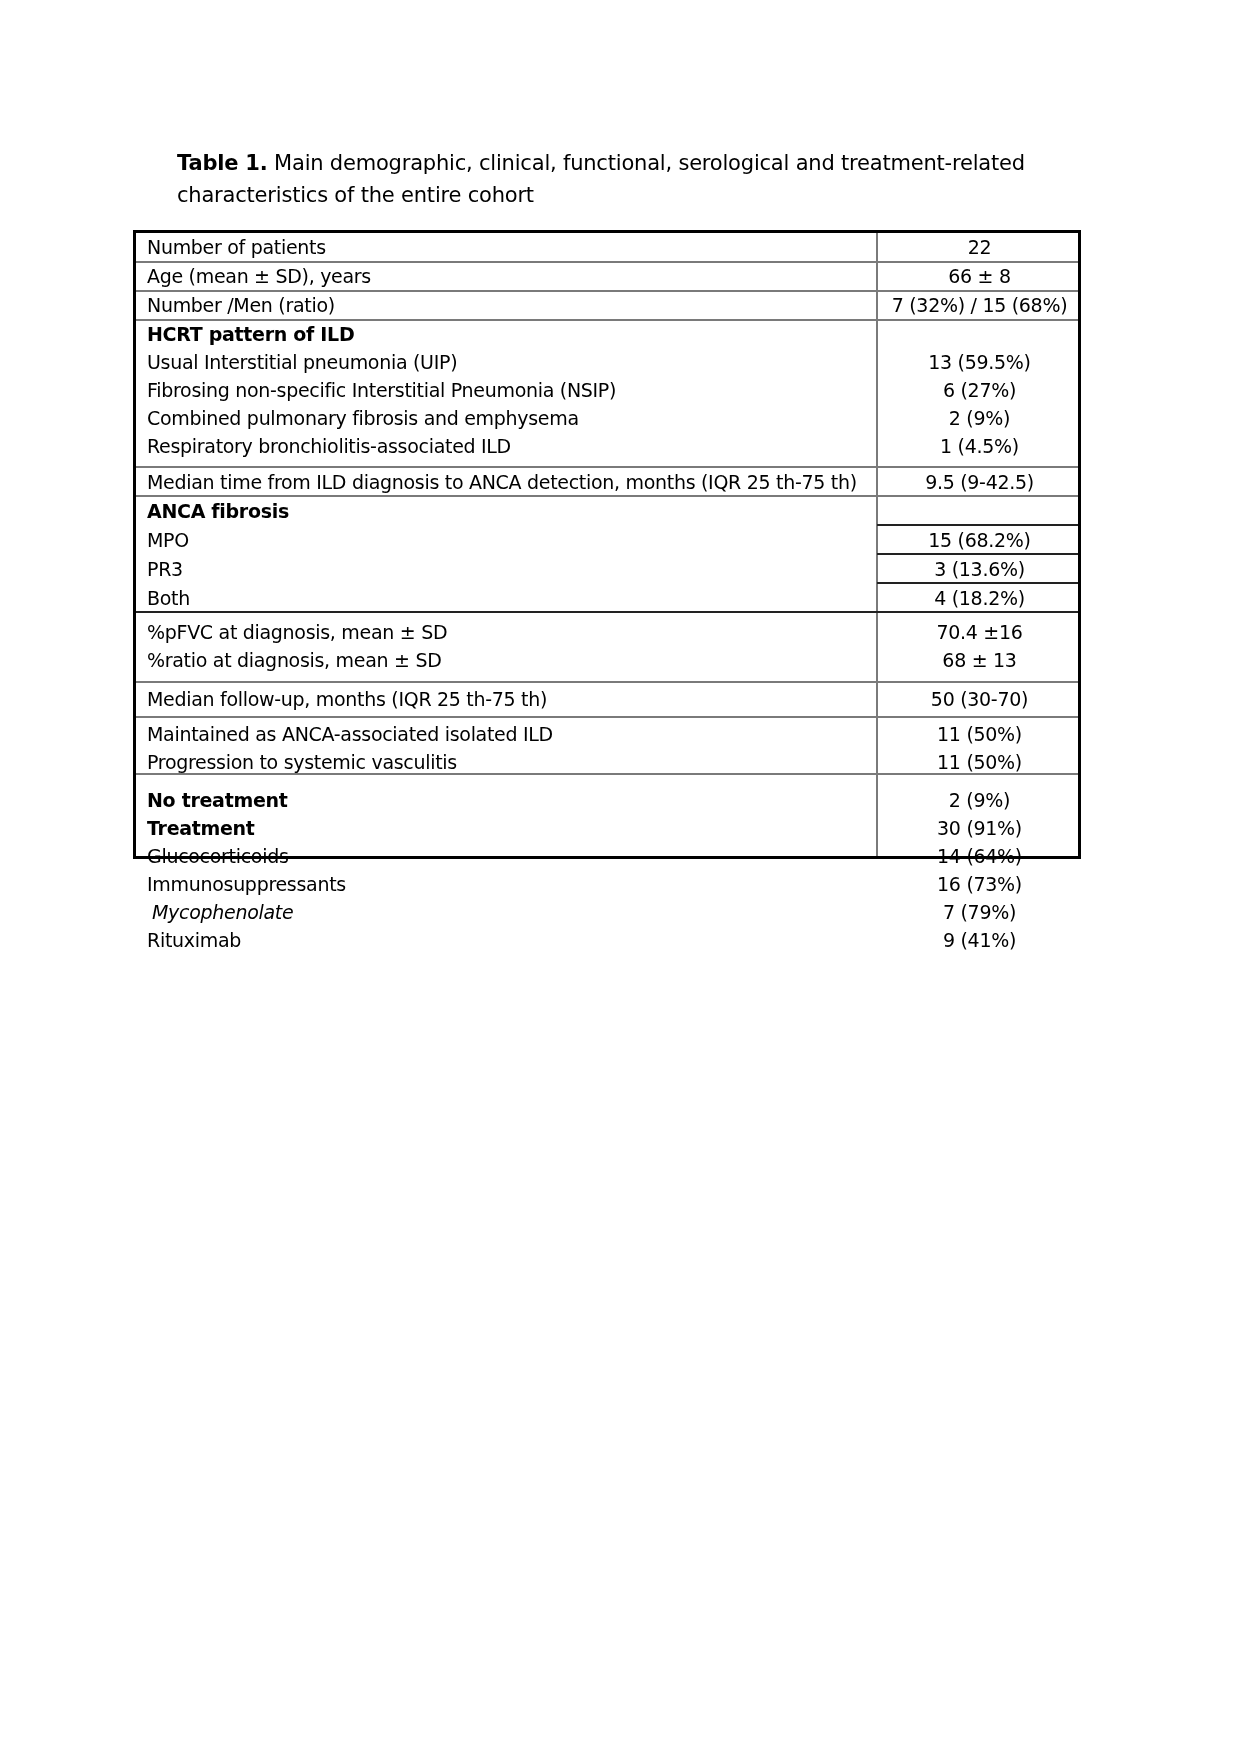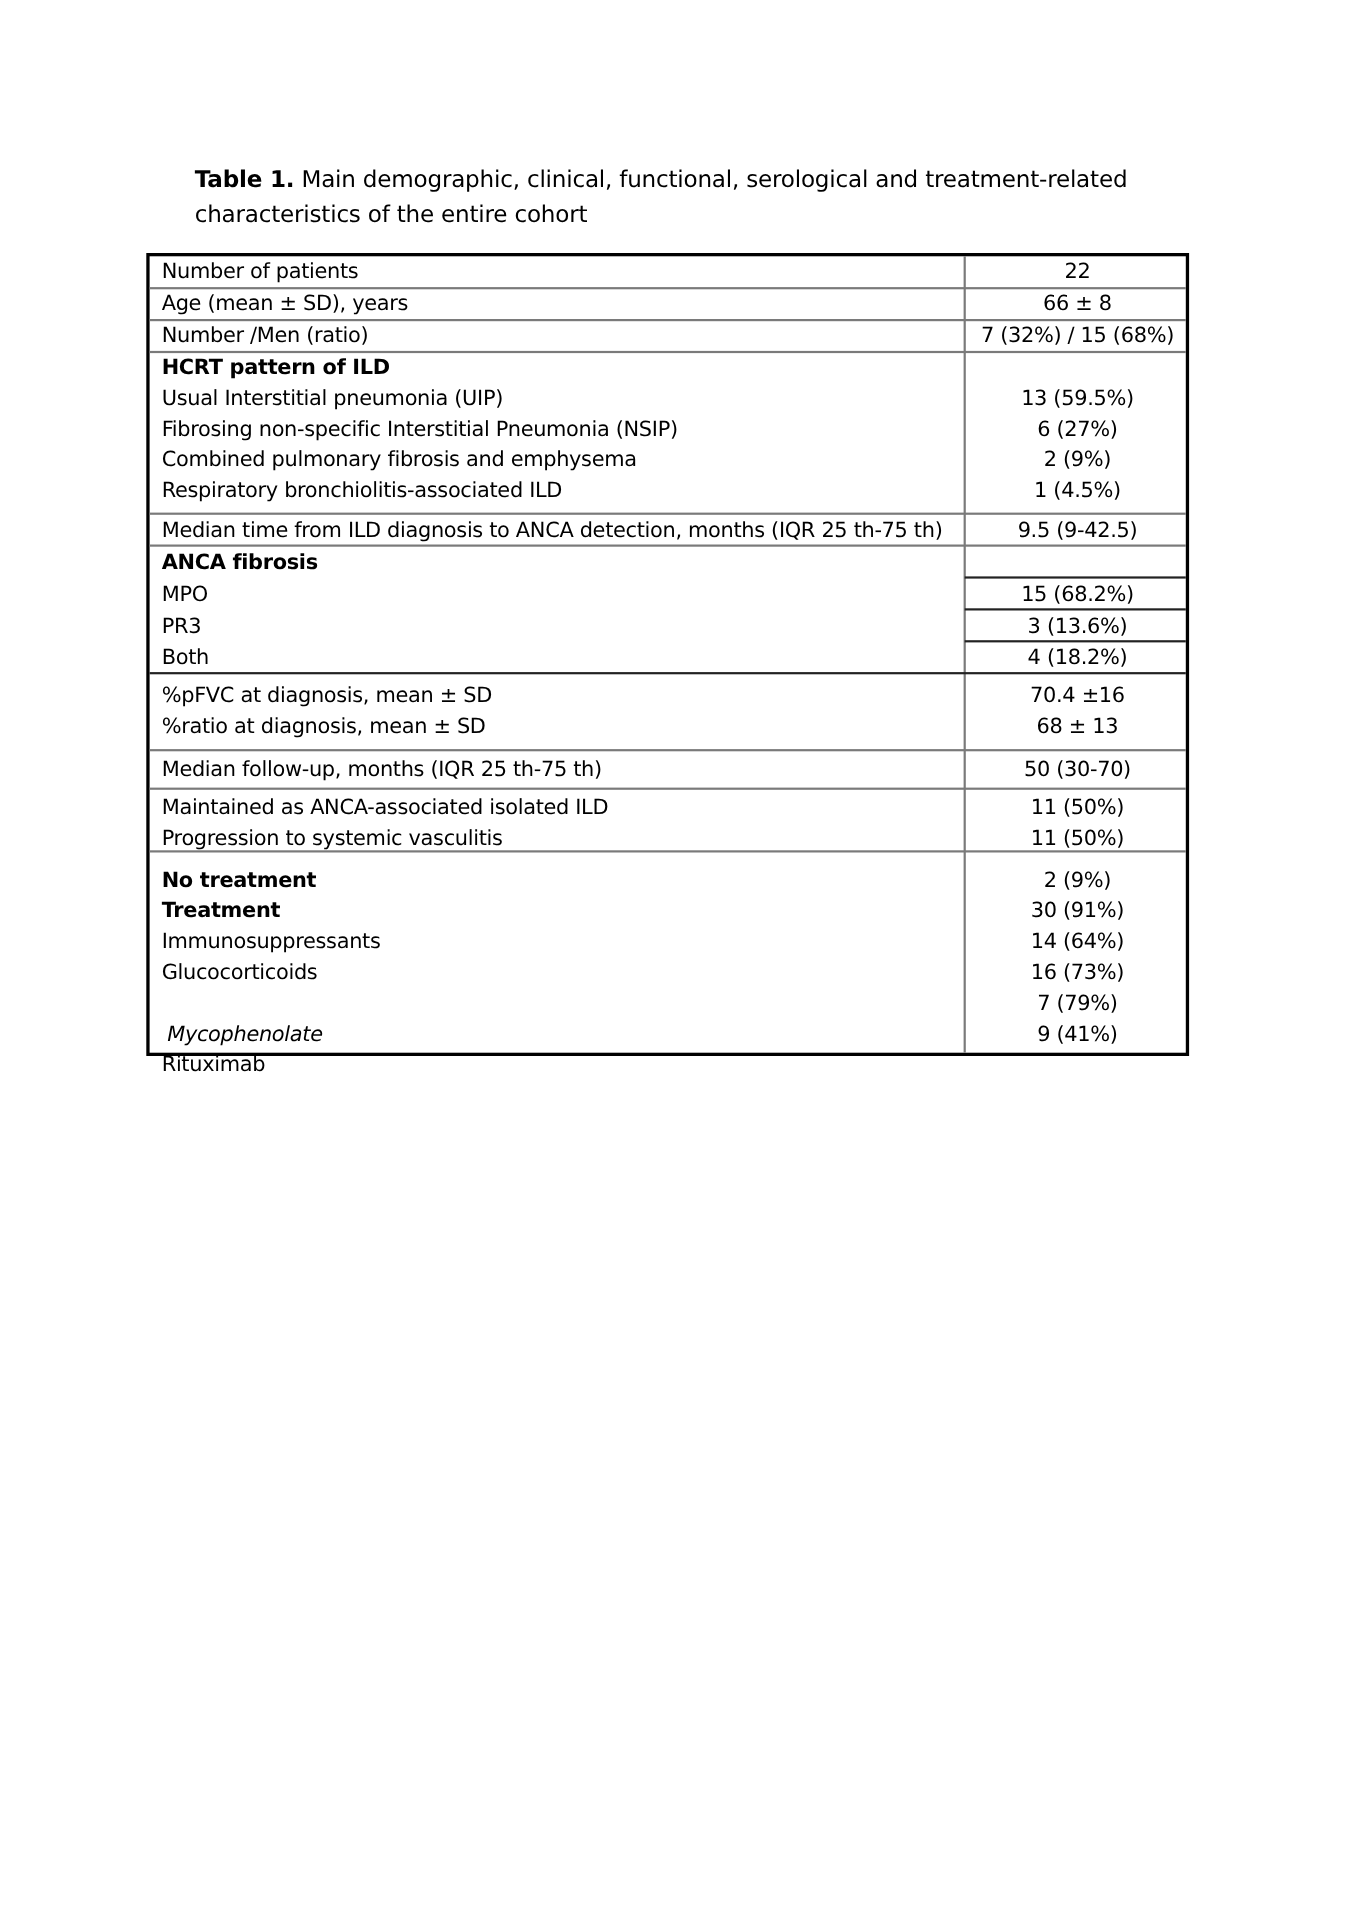--- a/index.html
+++ b/index.html
@@ -1,32 +1,32 @@
 <!DOCTYPE html>
 <html><head>
 <meta charset="utf-8">
 <style>
   html, body { margin: 0; padding: 0; background: #ffffff; }
   body { width: 1241px; height: 1755px; position: relative; overflow: hidden;
          font-family: "DejaVu Sans", "Liberation Sans", sans-serif; color: #000; }
   .caption { position: absolute; left: 177px; top: 147px; width: 880px;
              font-size: 21px; line-height: 32px; letter-spacing: -0.2px; }
   .caption b { font-weight: bold; text-align: center; }
-  .tbl { position: absolute; left: 133px; top: 230px; width: 948px; height: 730px;
+  .tbl { position: absolute; left: 133px; top: 230px; width: 948px; height: 629px;
          box-sizing: border-box; border: 3px solid #000; }
   .divider { position: absolute; left: 740px; top: 0; bottom: 0; width: 2px; background: #7a7a7a; }
   .hline { position: absolute; height: 2px; background: #7a7a7a; left: 0; right: 0; }
   .hline.dark { background: #222; height: 1.5px; }
   .hline.right { left: 741px; }
   .cell-l { position: absolute; left: 11px; width: 725px; font-size: 19px; line-height: 28px;
             white-space: nowrap; letter-spacing: -0.3px; }
   .cell-r { position: absolute; left: 742px; width: 203px; text-align: center; font-size: 19px;
             line-height: 28px; white-space: nowrap; letter-spacing: -0.3px; }
   .bold { font-weight: bold; }
-  .ital { font-style: italic; padding-left: 5px; margin-top: 28px; }
+  .ital { font-style: italic; padding-left: 5px; }
   .line { display: block; height: 28px; }
 </style>
 </head>
 <body>
 
 <div class="caption">
   <b>Table 1.</b><span> Main demographic, clinical, functional, serological and treatment-related characteristics of the entire cohort</span>
 </div>
 
 <div class="tbl">
@@ -94,22 +94,22 @@
     <span class="line">Progression to systemic vasculitis</span>
   </div>
   <div class="cell-r" style="top:487px">
     <span class="line">11 (50%)</span>
     <span class="line">11 (50%)</span>
   </div>
 
   <div class="cell-l" style="top:553px">
     <span class="line bold">No treatment</span>
     <span class="line bold">Treatment</span>
+    <span class="line">Glucocorticoids</span>
     <span class="line">Immunosuppressants</span>
-    <span class="line">Glucocorticoids</span>
     <span class="line ital">Mycophenolate</span>
     <span class="line">Rituximab</span>
   </div>
   <div class="cell-r" style="top:553px">
     <span class="line">2 (9%)</span>
     <span class="line">30 (91%)</span>
     <span class="line">14 (64%)</span>
     <span class="line">16 (73%)</span>
     <span class="line">7 (79%)</span>
     <span class="line">9 (41%)</span>

